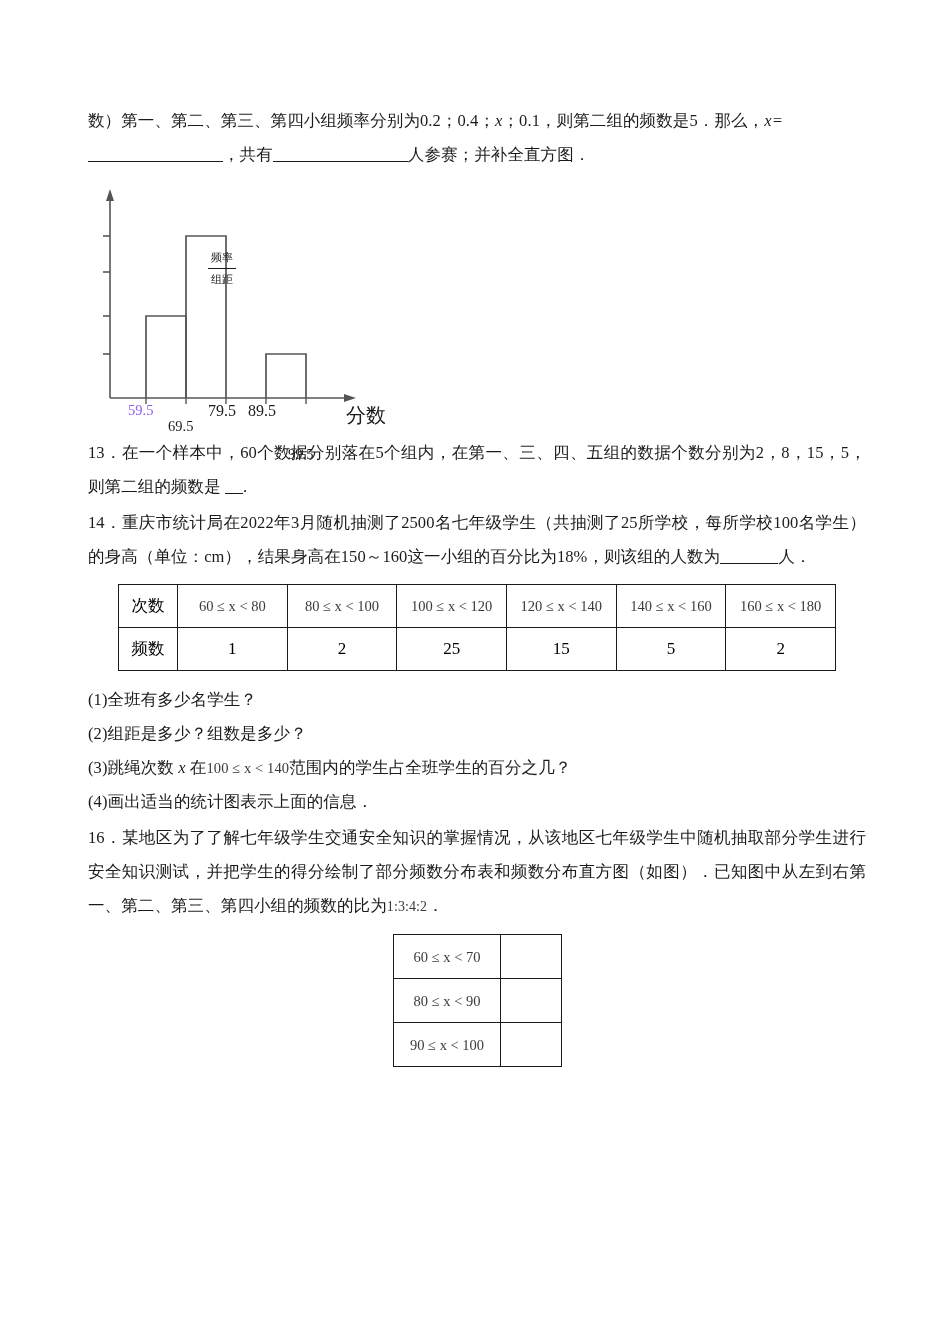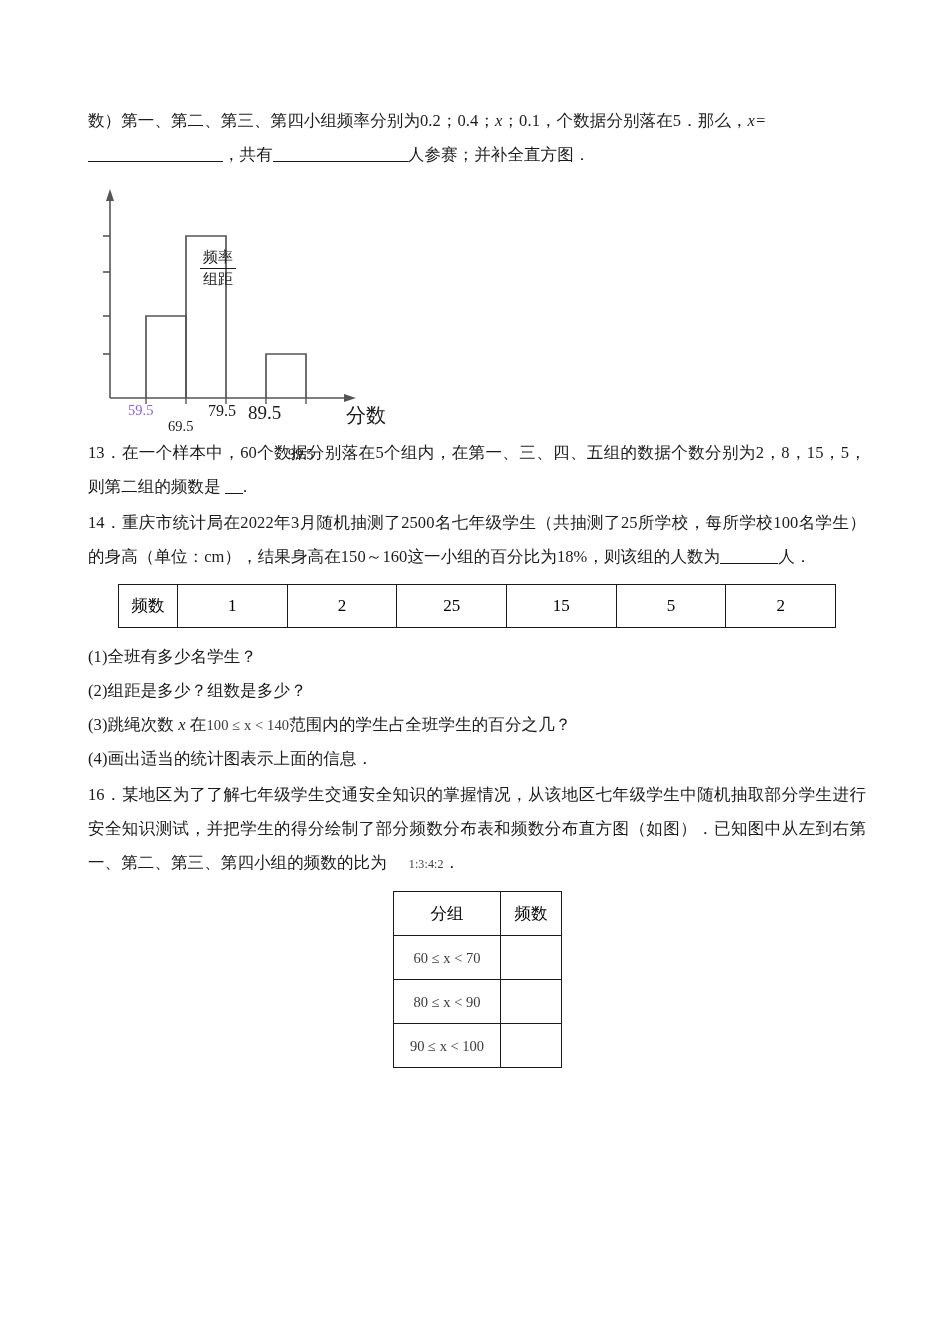--- a/index.html
+++ b/index.html
@@ -57,39 +57,38 @@
     border-bottom: 1px solid #1b1b1b;
     vertical-align: -2px;
   }
   .rng {
     font-size: 14.5px;
     font-family: "Liberation Serif", serif;
     color: #3a3a3a;
     white-space: nowrap;
   }
   .ratio {
-    font-size: 12px;
+    font-size: 14px;
     font-family: "Liberation Serif", serif;
     color: #3a3a3a;
-    padding-left: 22px;
   }
 
   
   .chart-wrap {
     position: relative;
     height: 258px;
     margin-top: 4px;
   }
   .chart-svg { display: block; }
   .yaxis-label {
     position: absolute;
-    left: 112px;
+    left: 120px;
     top: 72px;
     text-align: center;
-    font-size: 15px;
+    font-size: 11px;
     line-height: 19px;
     color: #1b1b1b;
   }
   .yaxis-label .numer { display: block; padding: 0 3px 1px 3px; }
   .yaxis-label .denom { display: block; padding: 1px 3px 0 3px; border-top: 1.3px solid #1b1b1b; }
 
   
   table.grid {
     border-collapse: collapse;
     table-layout: fixed;
@@ -124,21 +123,21 @@
   .t16 td.c2 { width: 58px; }
   .t16 td.freqval { font-size: 17px; }
 </style>
 </head>
 <body>
 
 <div class="page">
   <div class="content">
 
     <div class="para">
-      <span>数）第一、第二、第三、第四小组频率分别为</span><span class="num">0.2；0.4；</span><span class="ital">x</span><span>；0.1，个数据分别落在</span><span class="num">5</span><span>．那么，</span><span class="ital">x=</span><br>
+      <span>数）第一、第二、第三、第四小组频率分别为</span><span class="num">0.2；0.4；</span><span class="ital">x</span><span>；0.1，则第二组的频数是</span><span class="num">5</span><span>．那么，</span><span class="ital">x=</span><br>
       <span class="blank-long"></span><span>，共有</span><span class="blank-long"></span><span>人参赛；并补全直方图．</span>
     </div>
 
     <div class="chart-wrap">
       <div class="yaxis-label">
         <span class="numer">频率</span>
         <span class="denom">组距</span>
       </div>
 
       <svg class="chart-svg" width="320" height="258" viewBox="0 0 320 258">
@@ -164,37 +163,46 @@
 
         <path d="M98,222 L98,60 L138,60 L138,222" fill="none" stroke="#555555" stroke-width="1.7"></path>
 
         <path d="M178,222 L178,178 L218,178 L218,222" fill="none" stroke="#555555" stroke-width="1.7"></path>
       </svg>
 
       <div style="position:absolute; left:0; top:226px; width:320px; height:26px;">
         <span style="position:absolute; left:40px; top:0; font-size:14.5px; color:#8b5cf6;">59.5</span>
         <span style="position:absolute; left:80px; top:16px; font-size:14.5px; color:#1b1b1b;">69.5</span>
         <span style="position:absolute; left:120px; top:0; font-size:16px; color:#1b1b1b;">79.5</span>
-        <span style="position:absolute; left:160px; top:0; font-size:19px; color:#1b1b1b;">89.5</span>
+        <span style="position:absolute; left:160px; top:0; font-size:16px; color:#1b1b1b;">89.5</span>
         <span style="position:absolute; left:200px; top:0; font-size:14.5px; color:#1b1b1b;margin-top:44px;">99.5</span>
         <span style="position:absolute; left:258px; top:0; font-size:20px; color:#1b1b1b;">分数</span>
       </div>
     </div>
 
     <div class="para q">
       <span class="num">13．</span><span>在一个样本中，</span><span class="num">60</span><span>个数据分别落在</span><span class="num">5</span><span>个组内，在第一、三、四、五组的数据个数分别为</span><span class="num">2，8，15，5</span><span>，则第二组的频数是</span> <span class="blank-tiny"></span>.
     </div>
 
     <div class="para q">
       <span class="num">14．</span><span>重庆市统计局在</span><span class="num">2022</span><span>年</span><span class="num">3</span><span>月随机抽测了</span><span class="num">2500</span><span>名七年级学生（共抽测了</span><span class="num">25</span><span>所学校，每所学校</span><span class="num">100</span><span>名学生）的身高（单位：cm），结果身高在</span><span class="num">150～160</span><span>这一小组的百分比为</span><span class="num">18%</span><span>，则该组的人数为</span><span class="blank-short"></span><span>人．</span>
     </div>
 
 
     <table class="grid t15">
       <tbody>
+          <tr>
+        <td class="rowhead">次数</td>
+        <td><span class="rng">60 ≤ x &lt; 80</span></td>
+        <td><span class="rng">80 ≤ x &lt; 100</span></td>
+        <td><span class="rng">100 ≤ x &lt; 120</span></td>
+        <td><span class="rng">120 ≤ x &lt; 140</span></td>
+        <td><span class="rng">140 ≤ x &lt; 160</span></td>
+        <td><span class="rng">160 ≤ x &lt; 180</span></td>
+      </tr>
       <tr>
         <td class="rowhead">频数</td>
         <td class="valcell">1</td>
         <td class="valcell">2</td>
         <td class="valcell">25</td>
         <td class="valcell">15</td>
         <td class="valcell">5</td>
         <td class="valcell">2</td>
       </tr>
     </tbody>
@@ -212,24 +220,20 @@
     <div class="para">
       <span>(4)画出适当的统计图表示上面的信息．</span>
     </div>
 
     <div class="para q">
       <span class="num">16．</span><span>某地区为了了解七年级学生交通安全知识的掌握情况，从该地区七年级学生中随机抽取部分学生进行安全知识测试，并把学生的得分绘制了部分频数分布表和频数分布直方图（如图）．已知图中从左到右第一、第二、第三、第四小组的频数的比为</span><span class="ratio">1:3:4:2</span><span>．</span>
     </div>
 
     <table class="grid t16">
       <tbody>
-          <tr>
-        <td class="c1 hdr">分组</td>
-        <td class="c2 hdr">频数</td>
-      </tr>
       <tr>
         <td class="c1"><span class="rng">60 ≤ x &lt; 70</span></td>
         <td class="c2 freqval"></td>
       </tr>
       <tr>
         <td class="c1"><span class="rng">80 ≤ x &lt; 90</span></td>
         <td class="c2 freqval"></td>
       </tr>
       <tr>
         <td class="c1"><span class="rng">90 ≤ x &lt; 100</span></td>

